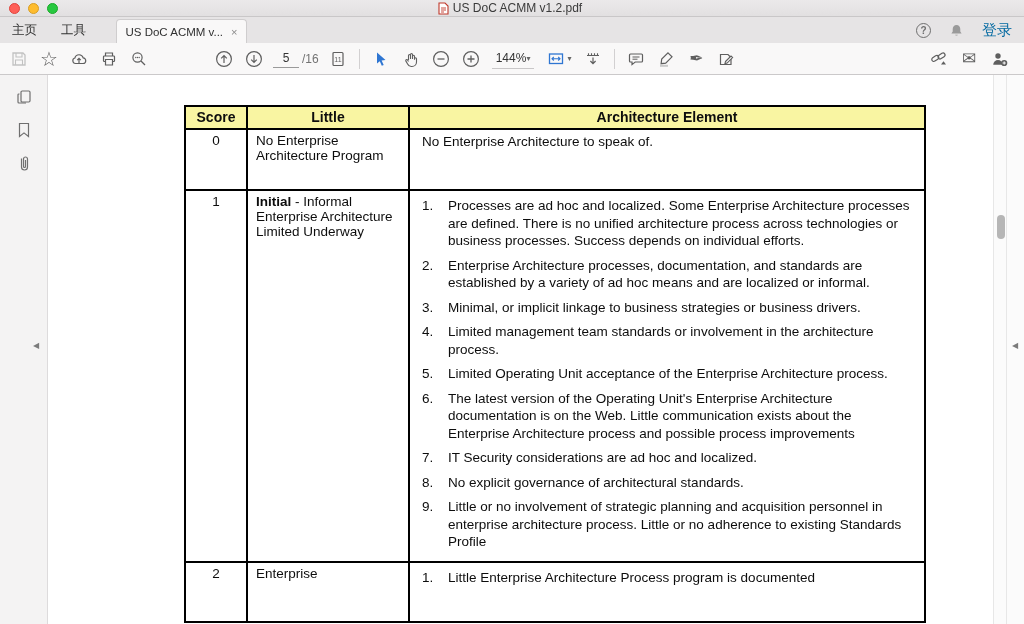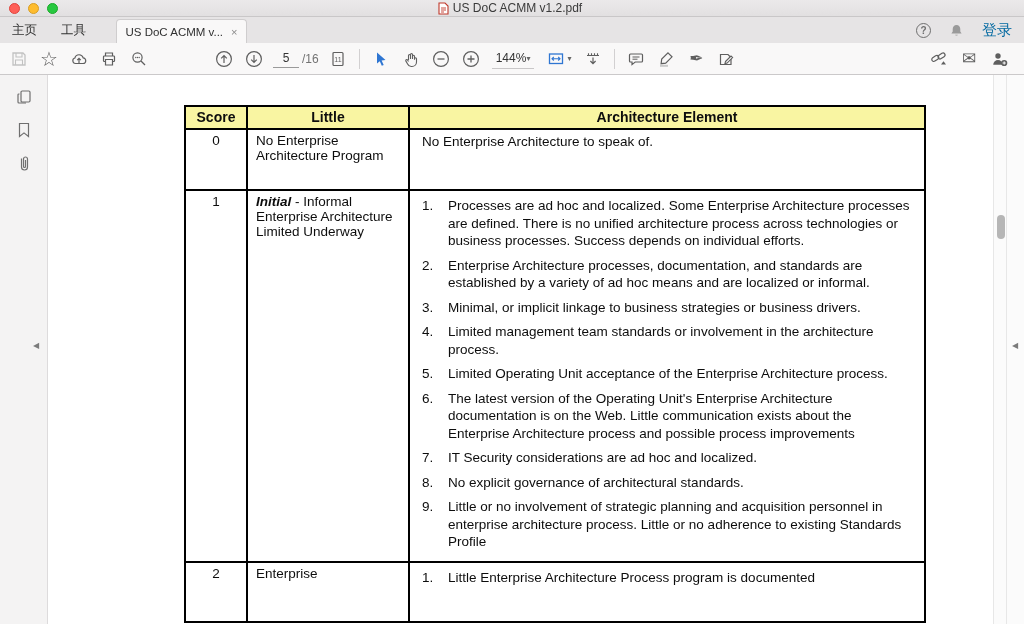--- a/index.html
+++ b/index.html
@@ -70,21 +70,21 @@
     height:23px; padding:2px 4px; }
   col.c-score { width:62px; } col.c-focus { width:162px; } col.c-elem { width:516px; }
   td.score { text-align:center; padding-top:3px; }
   td.focus { padding:3px 11px 3px 8px; line-height:15px; }
   td.elem  { padding:3px 6px 3px 12px; line-height:17.5px; }
   tr.row0 td { height:61px; }
   tr.row2 td { height:60px; }
   .li { display:flex; margin:3px 0 7px 0; line-height:17.5px; }
   .li .num { width:26px; flex:0 0 26px; }
   .li .txt { flex:1; padding-right:6px; }
-  .b { font-weight:bold;font-style:italic; }
+  .b { font-weight:bold; }
 </style>
 </head>
 <body>
 
 <div class="window">
 
   <div class="titlebar">
     <div class="lights">
       <div class="light red"></div>
       <div class="light yellow"></div>

